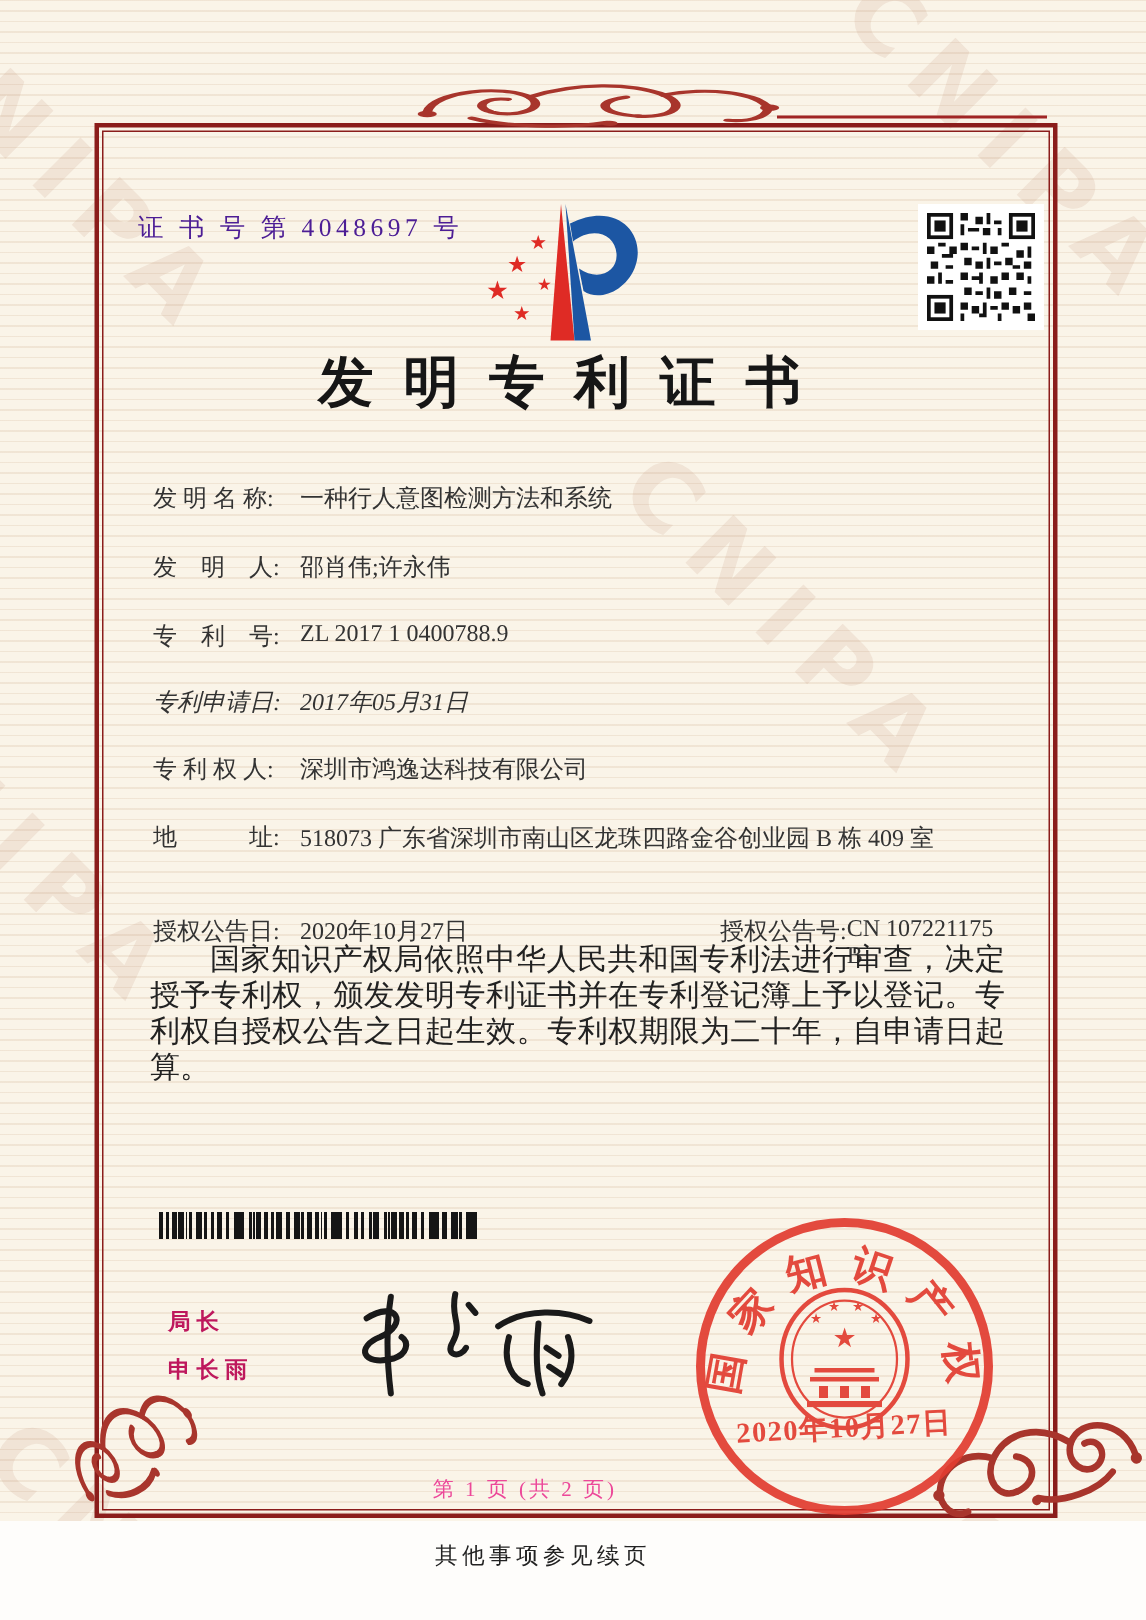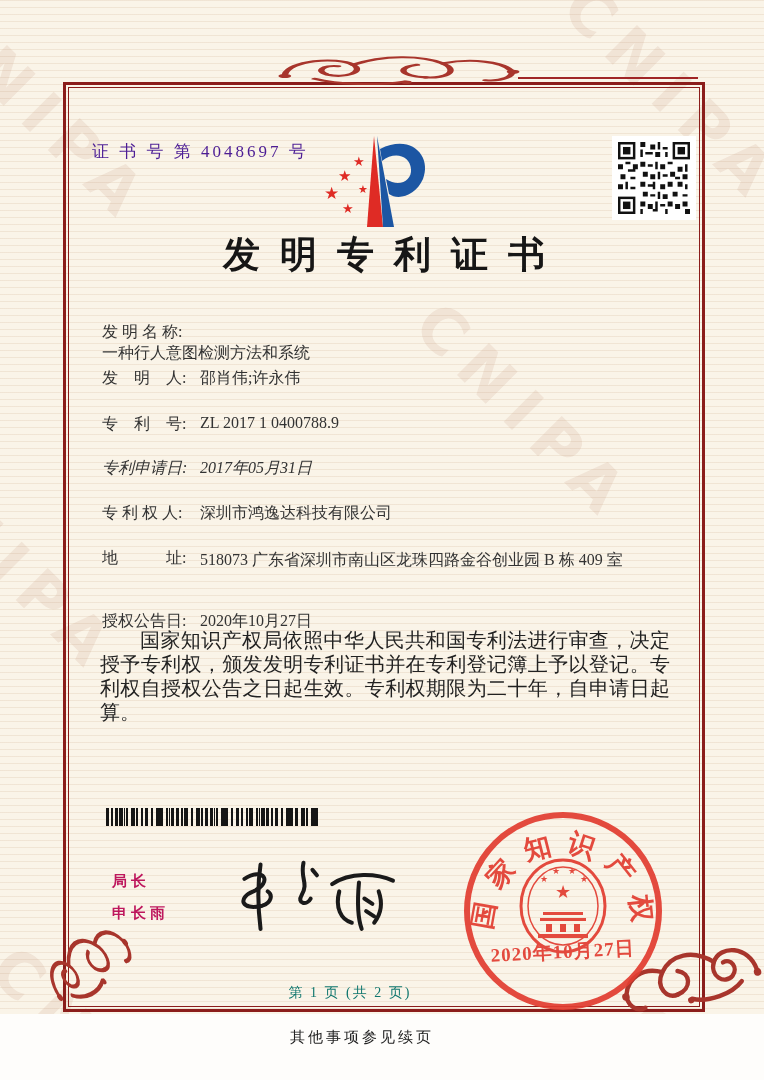--- a/index.html
+++ b/index.html
@@ -33,21 +33,21 @@
   }
   .frame-inner{
     position:absolute;left:2px;top:2px;right:2px;bottom:2px;
     border:1px solid #8b1d1b;
   }
   .cert-no{
     left:92px;top:140px;font-size:17px;letter-spacing:3px;color:#4c1d95;
   }
   .qr-box{left:612px;top:136px;width:84px;height:84px;background:#ffffff;}
   .title{
-    left:63px;top:230px;width:642px;text-align:center;
+    left:52px;top:230px;width:642px;text-align:center;
     font-size:37px;font-weight:bold;color:#161616;
     letter-spacing:20px;padding-left:20px;box-sizing:border-box;
   }
   .field-row{left:102px;font-size:16px;color:#333;display:flex;align-items:flex-start;}
   .f-label{white-space:pre;display:inline-block;min-width:98px;flex:none;}
   .f-value{margin-left:0;}
   .addr-value{width:452px;line-height:1.55;}
   .pair2{position:absolute;left:378px;top:0;display:flex;}
   .paras{left:100px;top:628px;width:570px;font-size:20px;line-height:24px;text-align:justify;color:#222;}
   .paras p{margin:0;text-indent:2em;}
@@ -55,21 +55,21 @@
     left:106px;top:808px;width:212px;height:18px;
     background:
       repeating-linear-gradient(90deg,#151515 0 2px,rgba(0,0,0,0) 2px 5px),
       repeating-linear-gradient(90deg,#151515 0 1px,rgba(0,0,0,0) 1px 9px),
       repeating-linear-gradient(90deg,#151515 0 3px,rgba(0,0,0,0) 3px 13px);
   }
   .sig-label{
     left:112px;font-size:15px;font-weight:600;color:#be185d;
     font-family:"Liberation Sans","DejaVu Sans",sans-serif;letter-spacing:4px;
   }
-  .page-no{left:0;top:984px;width:700px;text-align:center;font-size:14px;color:#0f766e;letter-spacing:2px;}
+  .page-no{left:0;top:984px;width:700px;text-align:center;font-size:14px;color:#ec4899;letter-spacing:2px;}
   .cont-note{left:0;top:1028px;width:724px;text-align:center;font-size:15px;color:#222;letter-spacing:3px;}
   .thin-red{left:518px;top:77px;width:180px;height:2px;background:#a02525;}
   svg{display:block;}
 </style>
 </head>
 <body>
 
 <div class="abs paper"></div>
 
 <div class="abs wm" style="left:-30px;top:-10px;">CNIPA</div>
@@ -160,21 +160,21 @@
     <text x="4" y="66" font-size="17">★</text>
     <text x="18" y="48" font-size="15">★</text>
     <text x="33" y="33" font-size="13">★</text>
     <text x="22" y="80" font-size="13">★</text>
     <text x="38" y="60" font-size="11">★</text>
   </g>
 </svg>
 
 <div class="abs title">发明专利证书</div>
 
-<div class="abs field-row" style="top:322px;flex-direction:column;">
+<div class="abs field-row" style="top:322px;">
   <span class="f-label">发 明 名 称:</span>
   <span class="f-value">一种行人意图检测方法和系统</span>
 </div>
 <div class="abs field-row" style="top:368px;">
   <span class="f-label">发　明　人:</span>
   <span class="f-value">邵肖伟;许永伟</span>
 </div>
 <div class="abs field-row" style="top:414px;">
   <span class="f-label">专　利　号:</span>
   <span class="f-value">ZL 2017 1 0400788.9</span>
@@ -187,20 +187,24 @@
   <span class="f-label">专 利 权 人:</span>
   <span class="f-value">深圳市鸿逸达科技有限公司</span>
 </div>
 <div class="abs field-row" style="top:548px;">
   <span class="f-label">地　　　址:</span>
   <span class="f-value addr-value">518073 广东省深圳市南山区龙珠四路金谷创业园 B 栋 409 室</span>
 </div>
 <div class="abs field-row" style="top:611px;width:570px;">
   <span class="f-label">授权公告日:</span>
   <span class="f-value">2020年10月27日</span>
+  <span class="pair2">
+    <span class="f-label" style="min-width:0;">授权公告号:</span>
+    <span class="f-value">CN 107221175 B</span>
+  </span>
 </div>
 
 <div class="abs paras">
   <p>国家知识产权局依照中华人民共和国专利法进行审查，决定授予专利权，颁发发明专利证书并在专利登记簿上予以登记。专利权自授权公告之日起生效。专利权期限为二十年，自申请日起算。</p>
 </div>
 
 <div class="abs barcode"></div>
 
 <div class="abs sig-label" style="top:872px;">局长</div>
 <div class="abs sig-label" style="top:904px;">申长雨</div>

